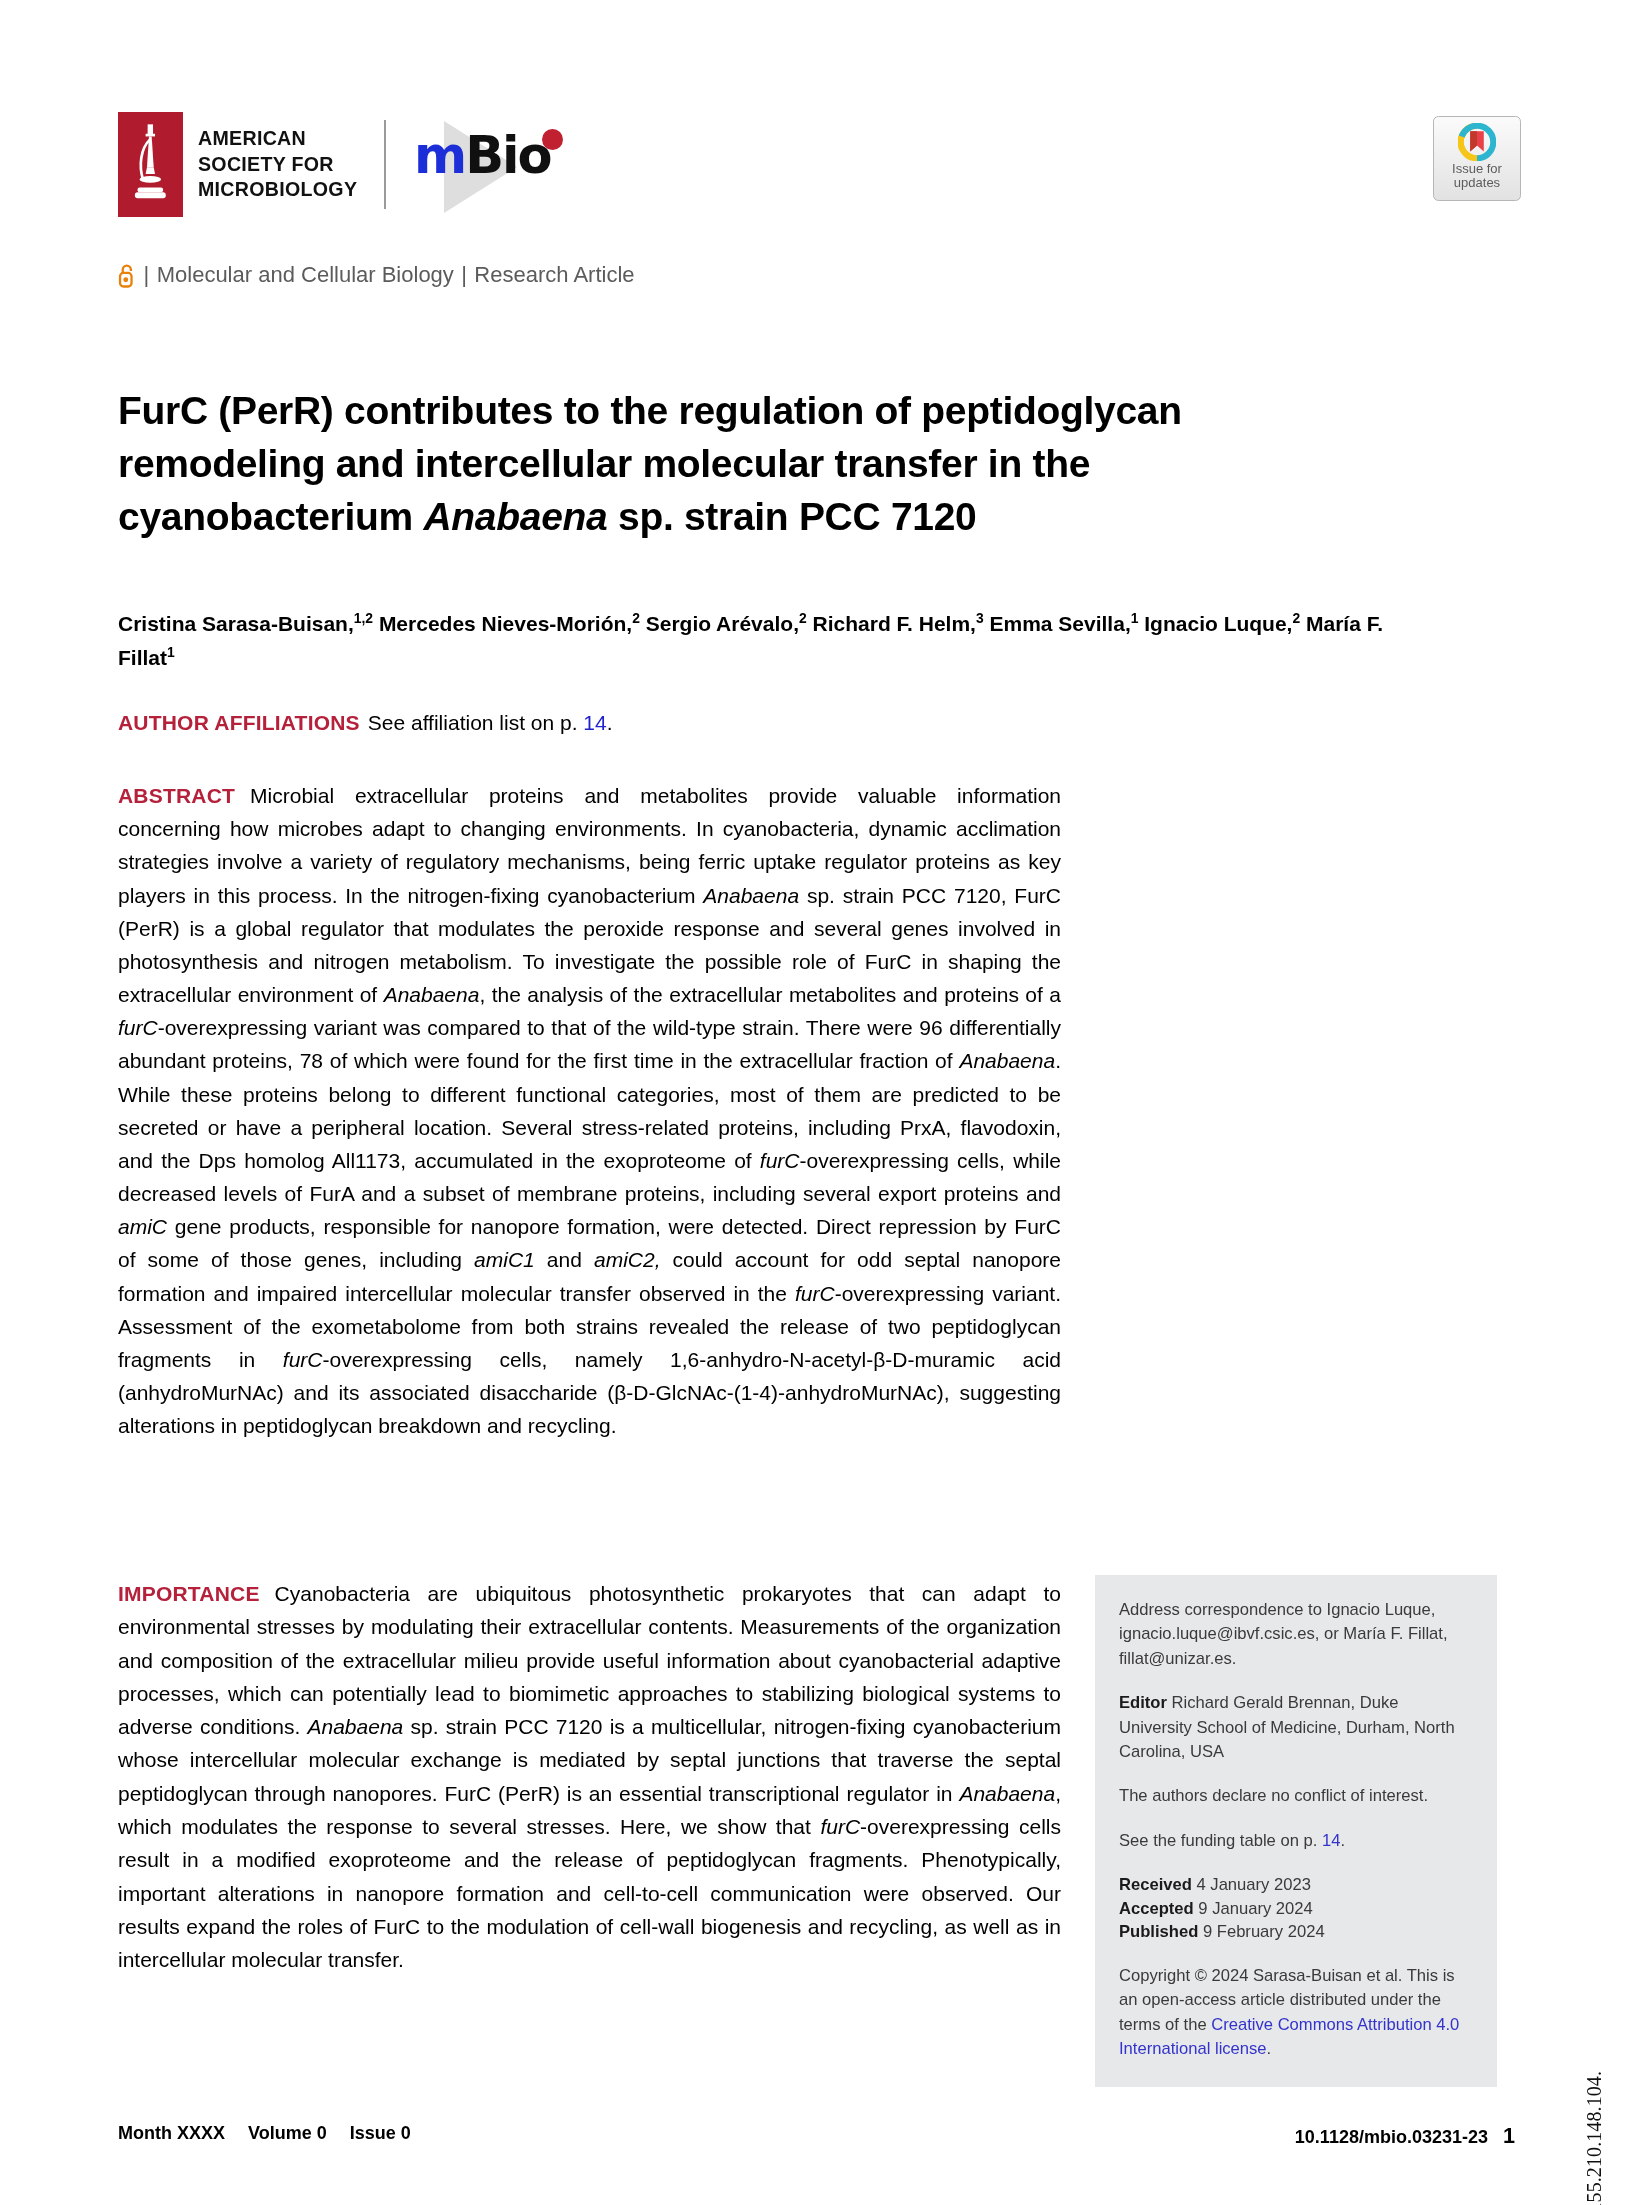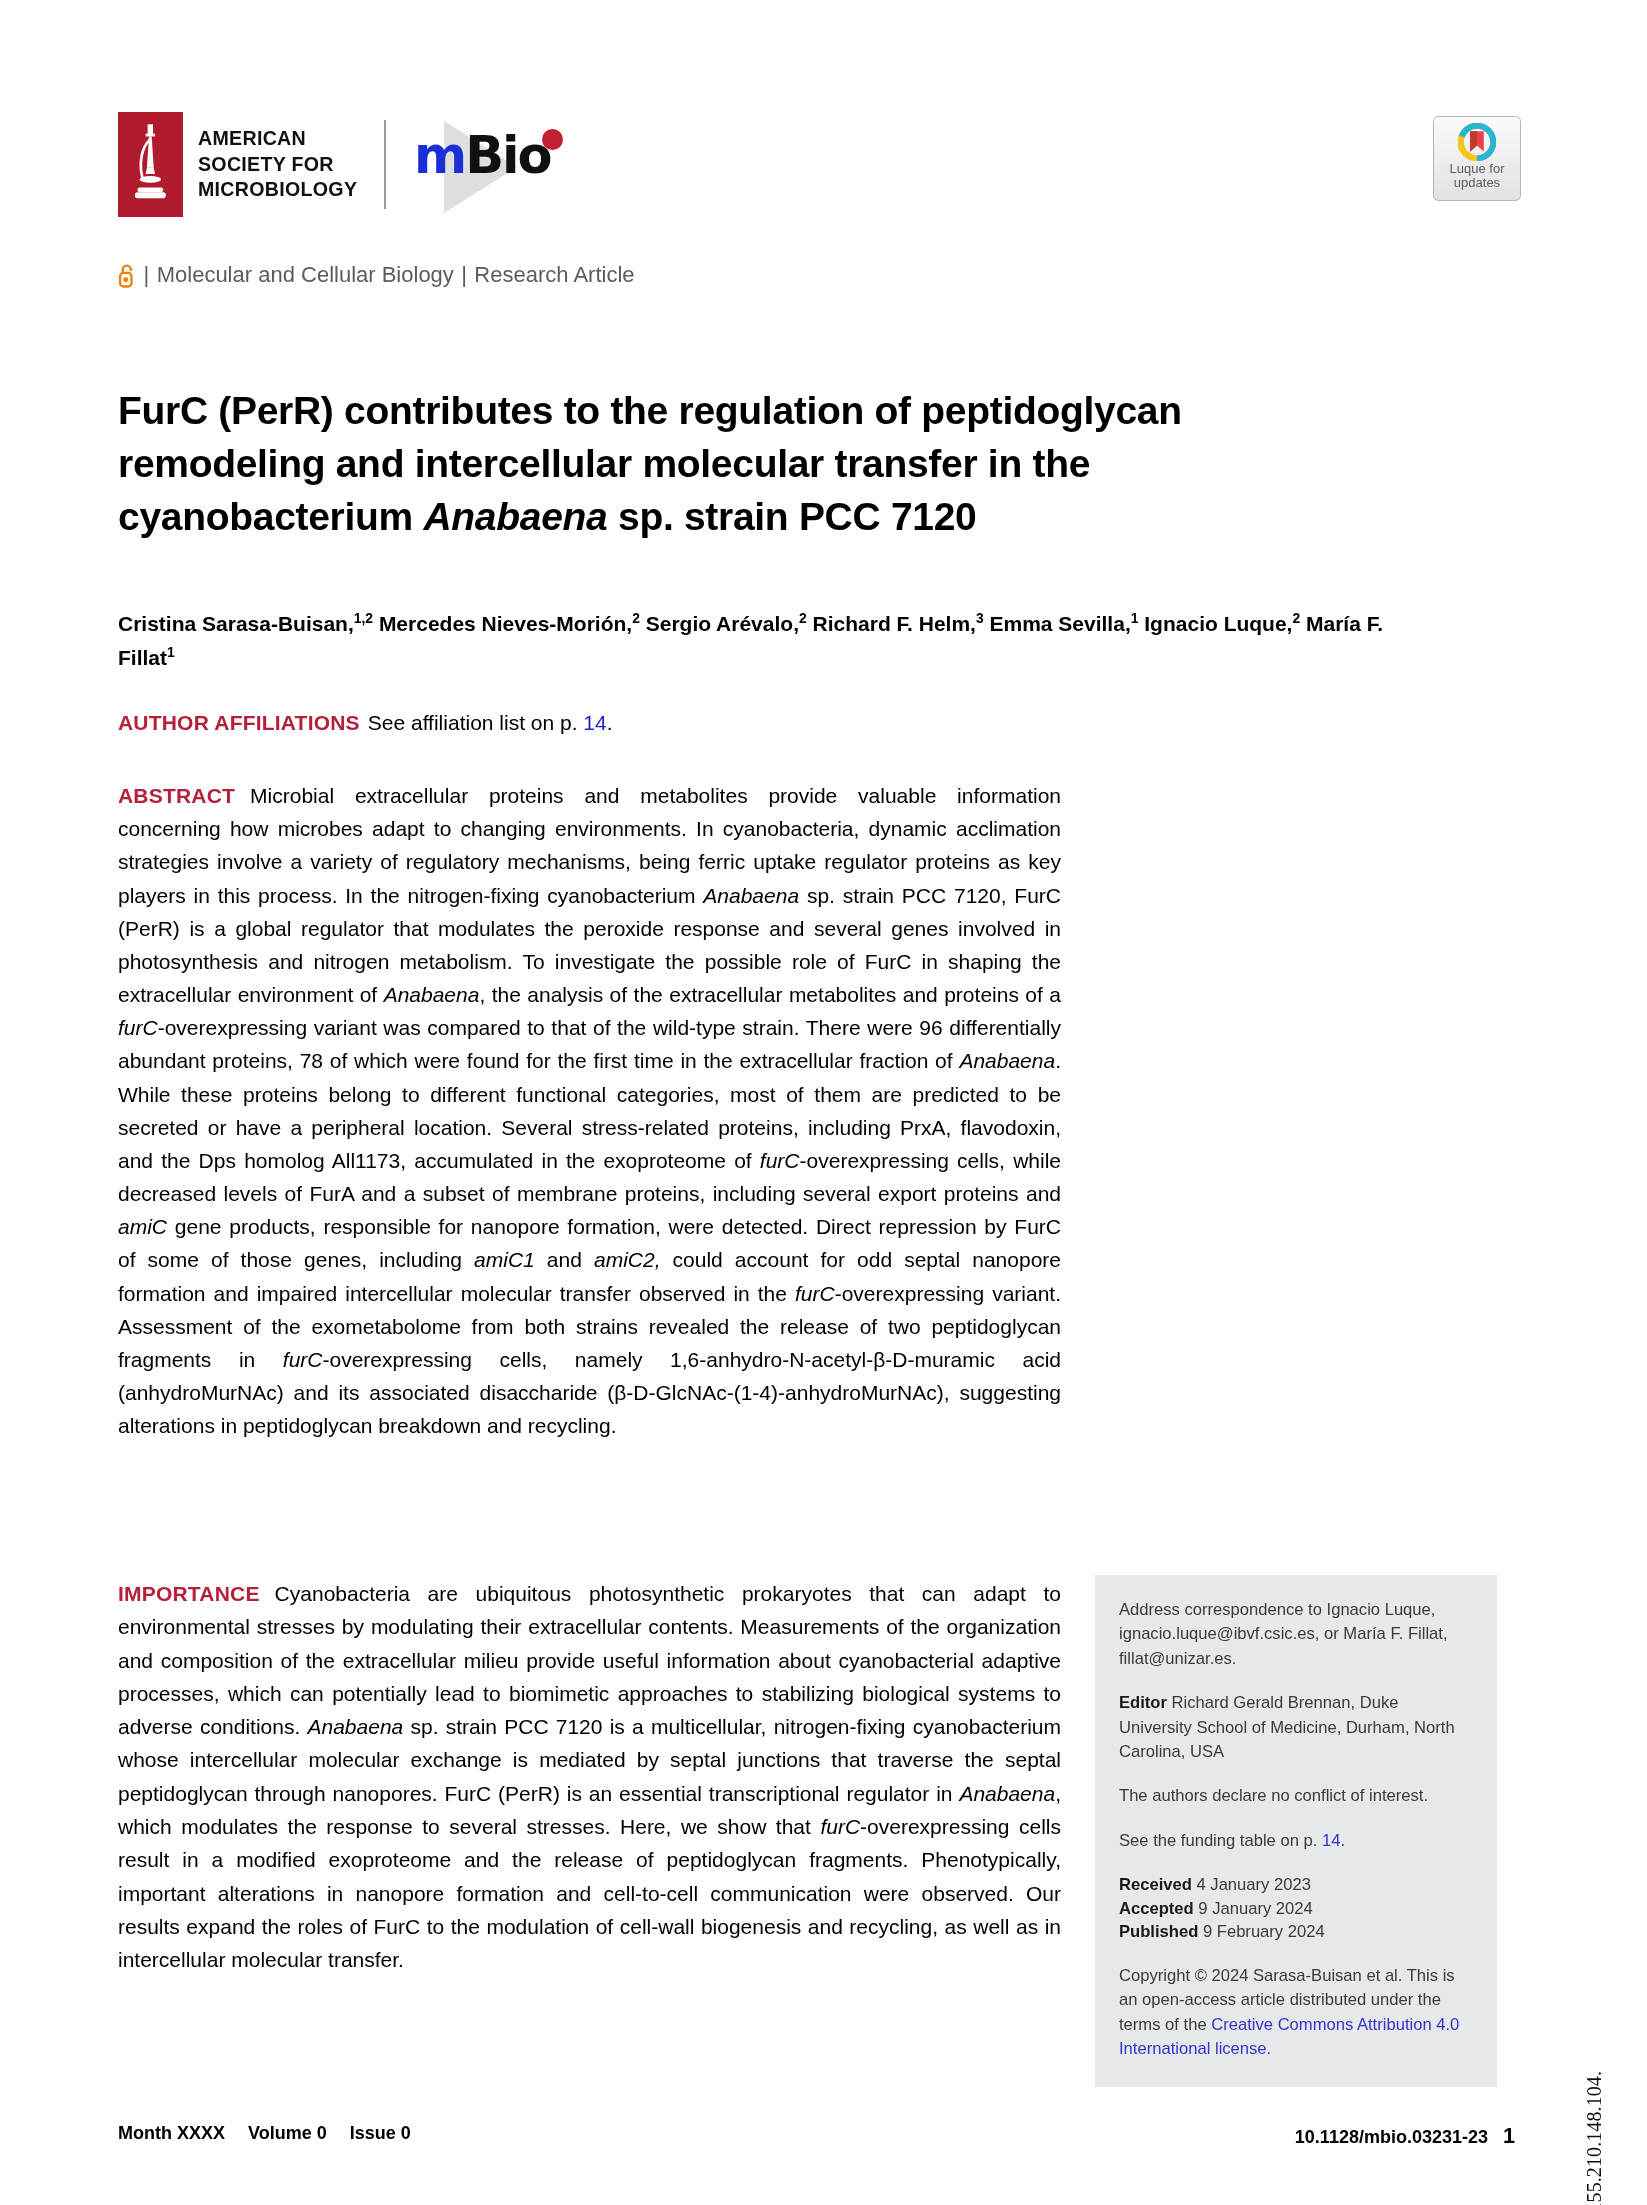--- a/index.html
+++ b/index.html
@@ -320,21 +320,21 @@
         <path d="M28 4 a24 24 0 0 1 0 48" fill="none" stroke="#2cb5cf" stroke-width="9"></path>
         <path d="M28 52 a24 24 0 0 1 -20.8 -12" fill="none" stroke="#f5c518" stroke-width="9"></path>
         <path d="M7.2 40 a24 24 0 0 1 20.8 -36" fill="none" stroke="#f5c518" stroke-width="9"></path>
         <path d="M7.2 40 a24 24 0 0 1 -1.8 -20" fill="none" stroke="#f5c518" stroke-width="9"></path>
         <path d="M5.4 20 a24 24 0 0 1 22.6 -16" fill="none" stroke="#2cb5cf" stroke-width="9"></path>
         <path d="M18 12 h20 v30 l-10 -9 l-10 9 Z" fill="#e8414a"></path>
         <path d="M18 12 h10 v21 l-10 9 Z" fill="#c0392b"></path>
       </svg>
     </div>
     <div class="cm-label">
-      <div>Luque for</div>
+      <div>Issue for</div>
       <div>updates</div>
     </div>
   </div>
 
   <div class="breadcrumb">
     <span class="oa-icon">
       <svg width="17.6" height="26" viewBox="0 0 26 38">
         <path d="M7 16 V11 a6 6 0 0 1 12 0 v2" fill="none" stroke="#e8820c" stroke-width="3.4"></path>
         <rect x="3" y="16" width="17" height="20" rx="5" fill="none" stroke="#e8820c" stroke-width="3.4"></rect>
         <circle cx="11.5" cy="26" r="3.6" fill="#e8820c"></circle>

